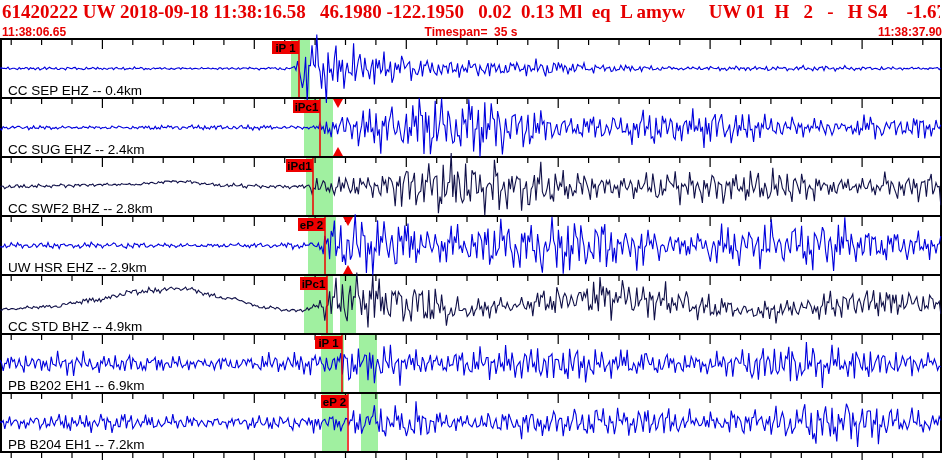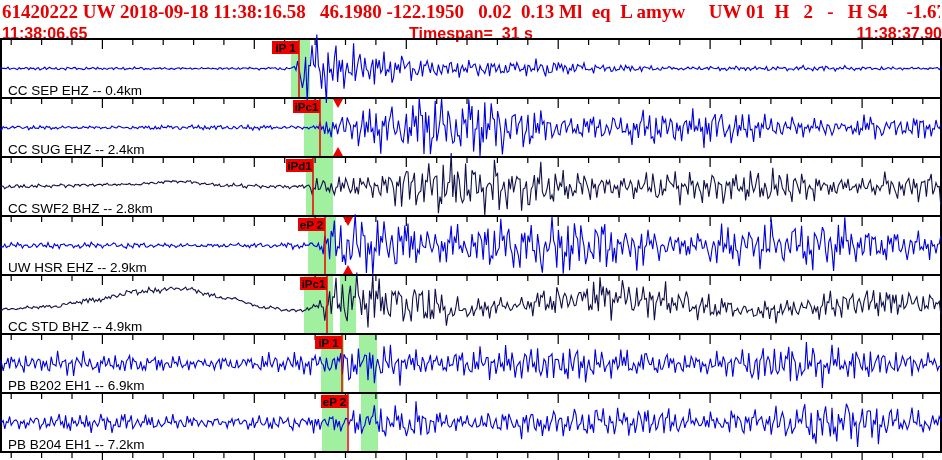--- a/index.html
+++ b/index.html
@@ -2,35 +2,35 @@
 <html><head>
 <meta charset="utf-8">
 <style>
   html,body{margin:0;padding:0;background:#fff;}
   #app{position:relative;width:942px;height:460px;background:#ffffff;overflow:hidden;
        font-family:"Liberation Sans",sans-serif;}
   .hdr1{position:absolute;left:2px;top:1px;width:938px;height:24px;
         font-family:"Liberation Serif",serif;font-weight:bold;font-size:19px;
         color:#e60000;white-space:pre;overflow:hidden;}
   .hdr2{position:absolute;left:0;top:25px;width:942px;height:13px;
-        font-size:16px;font-weight:bold;color:#e60000;}
+        font-size:12px;font-weight:bold;color:#e60000;}
   .hdr2 .lt{position:absolute;left:2px;top:0;}
   .hdr2 .ct{position:absolute;left:0;right:0;top:0;text-align:center;white-space:pre;}
   .hdr2 .rt{position:absolute;right:0;top:0;}
   #tracewrap{position:absolute;left:0;top:0;width:942px;height:460px;}
   svg{display:block;}
 </style>
 </head>
 <body>
 
 <div id="app">
   <div class="hdr1">61420222 UW 2018-09-18 11:38:16.58   46.1980 -122.1950   0.02  0.13 Ml  eq  L amyw     UW 01  H   2   -   H S4    -1.67  1.68</div>
   <div class="hdr2">
     <span class="lt">11:38:06.65</span>
-    <span class="ct">Timespan=  31 s</span>
+    <span class="ct">Timespan=  35 s</span>
     <span class="rt">11:38:37.90</span>
   </div>
   <div id="tracewrap">
       <svg width="942" height="460" xmlns="http://www.w3.org/2000/svg">
         <rect x="291" y="40" width="19" height="57" fill="#a0f0a0"></rect>
         <rect x="304" y="99" width="29" height="57" fill="#a0f0a0"></rect>
         <rect x="306" y="158" width="27" height="57" fill="#a0f0a0"></rect>
         <rect x="308" y="217" width="28" height="57" fill="#a0f0a0"></rect>
         <rect x="304" y="276" width="29" height="57" fill="#a0f0a0"></rect>
         <rect x="340" y="276" width="16" height="57" fill="#a0f0a0"></rect>

